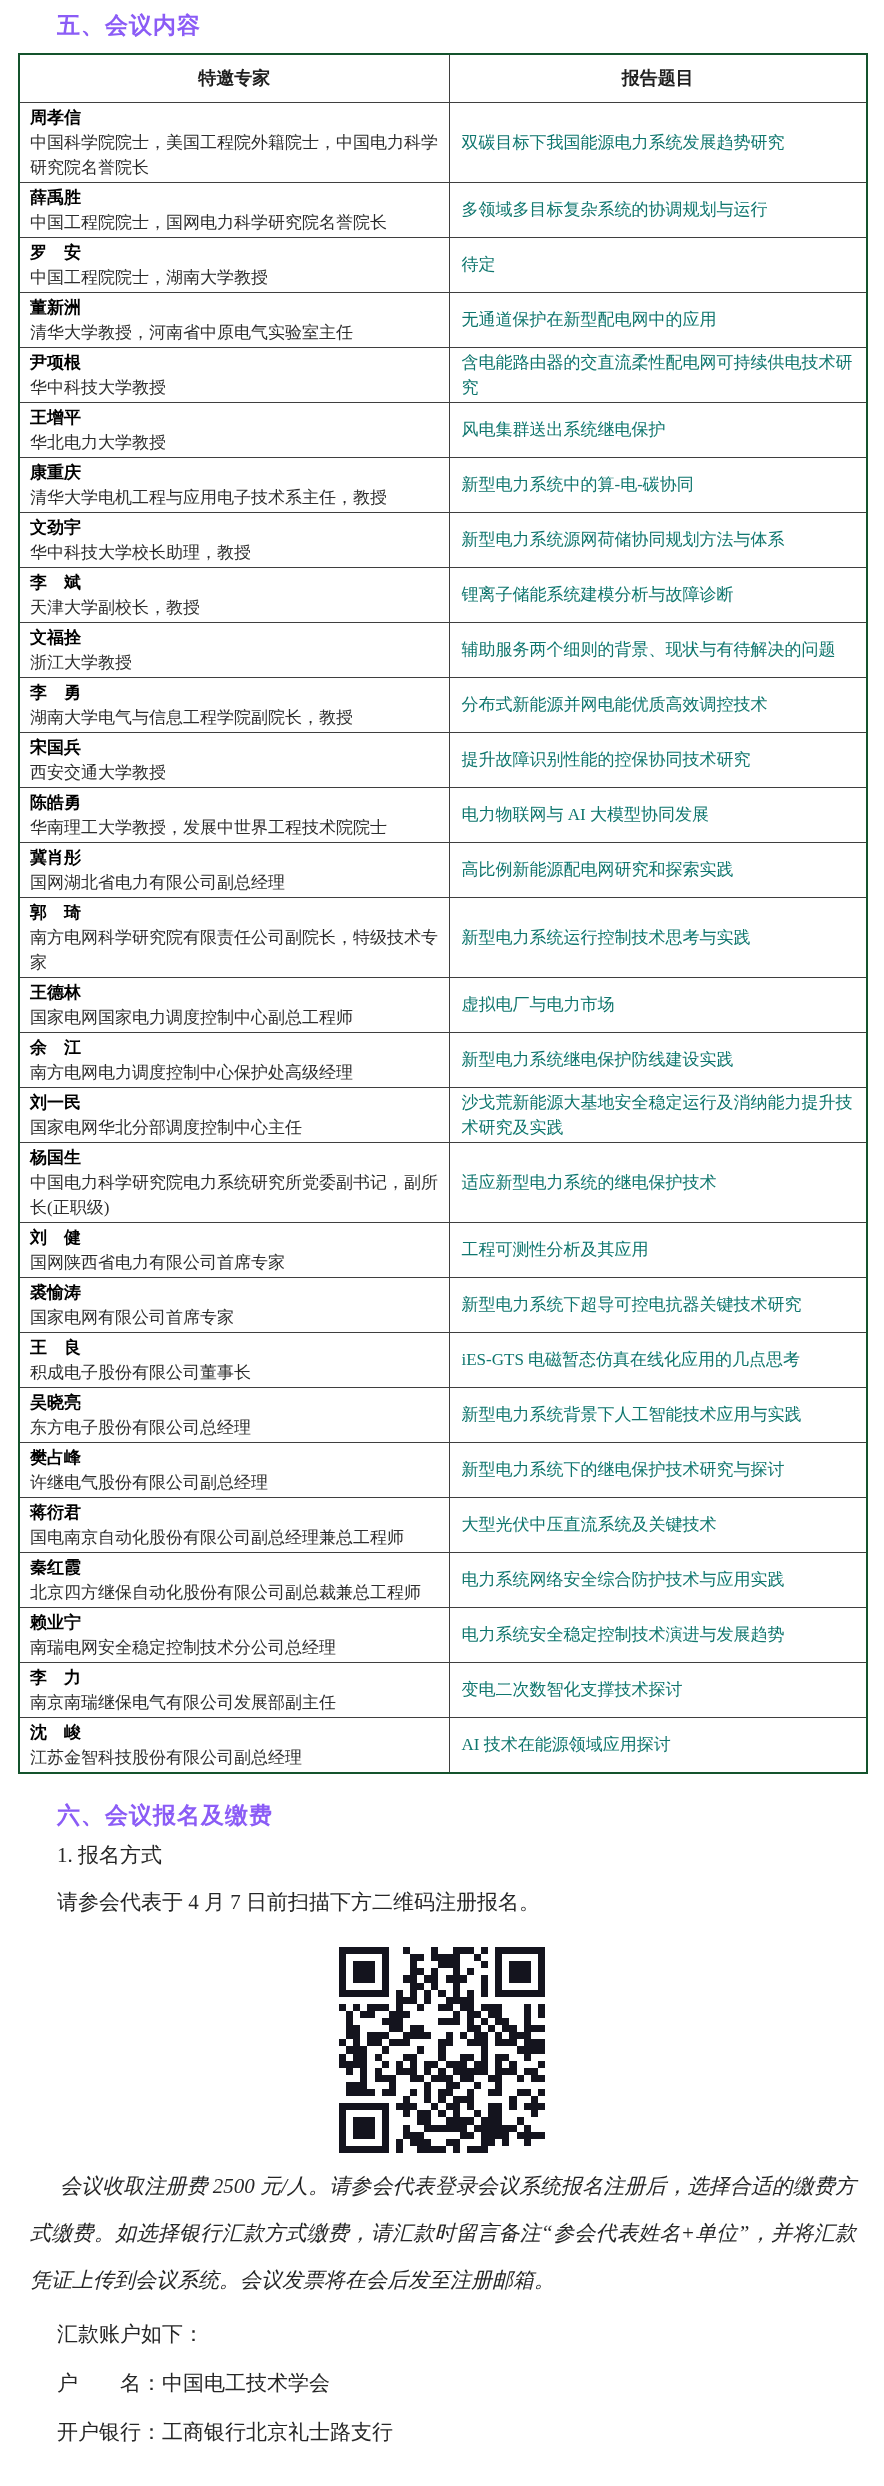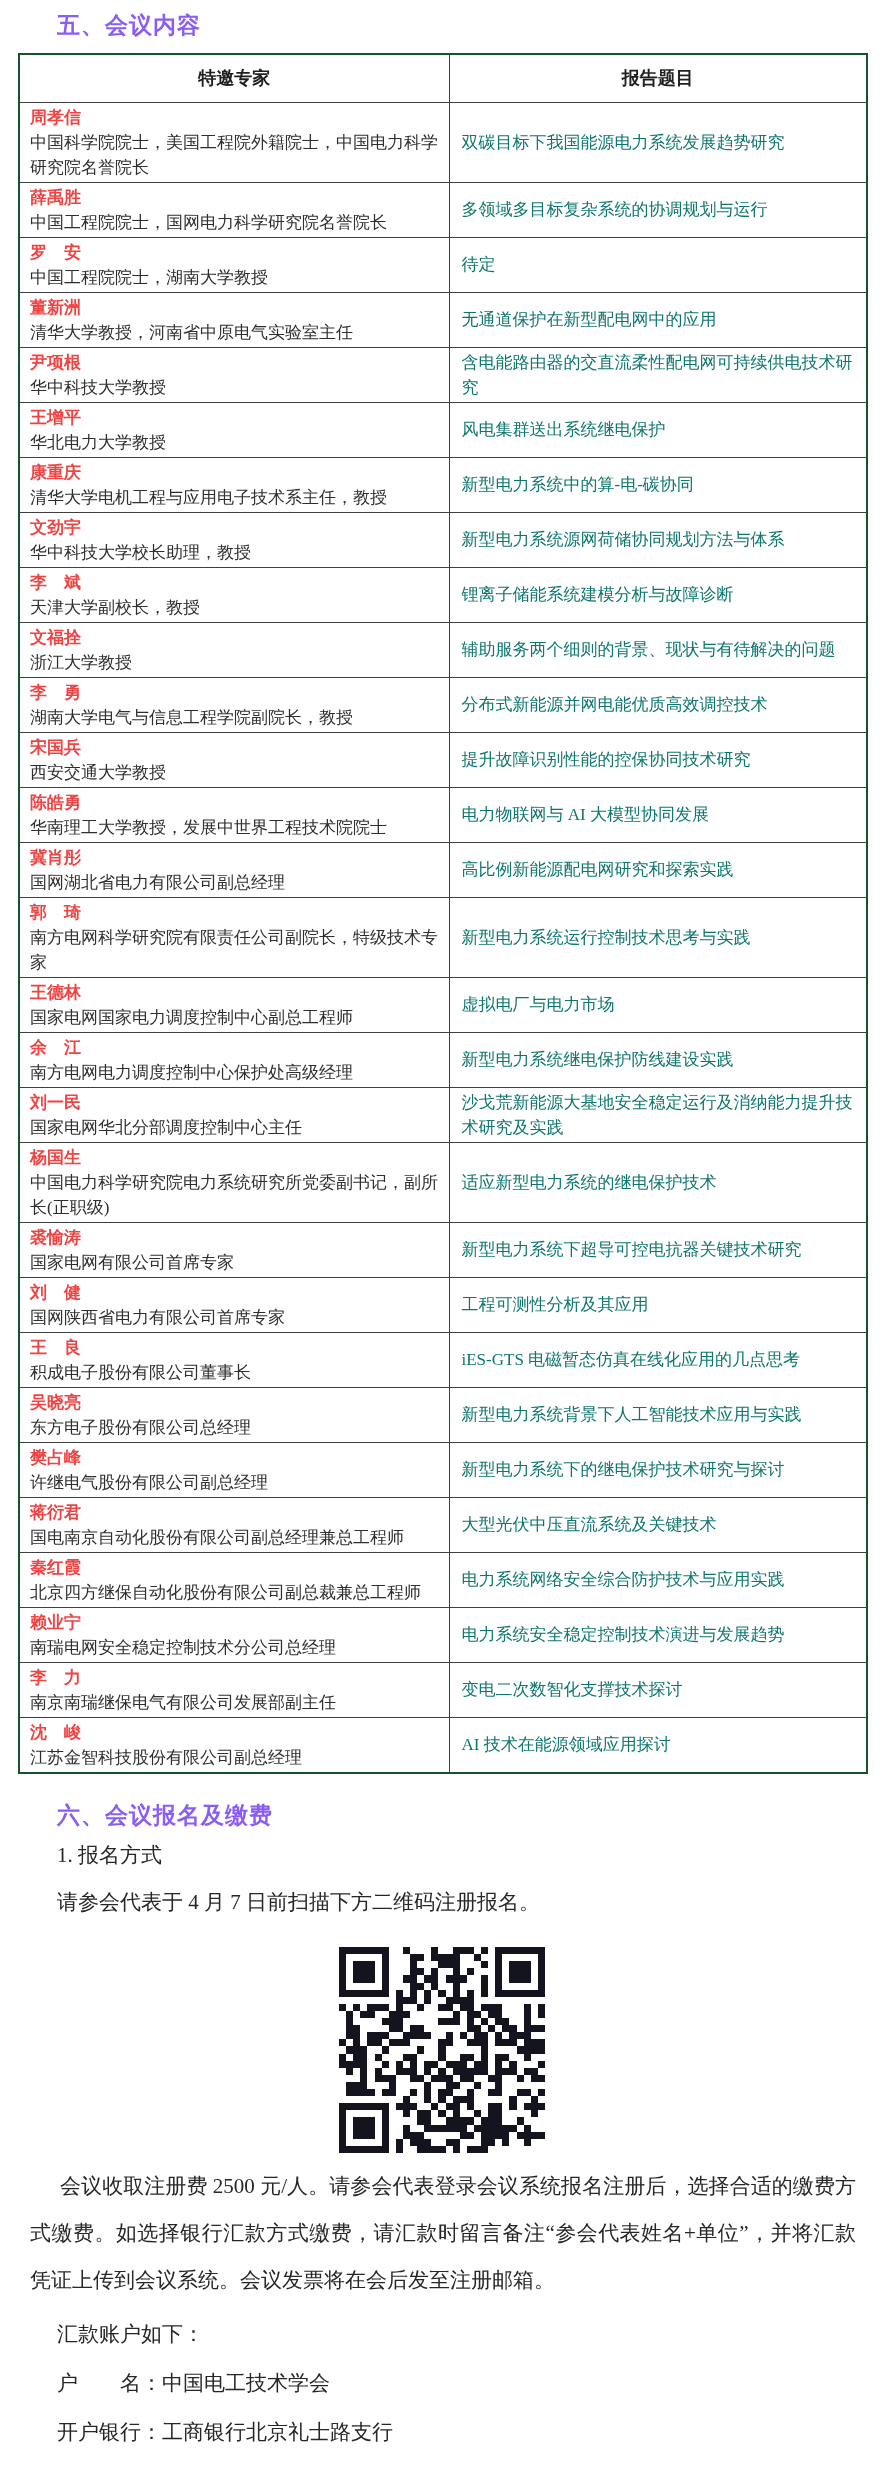--- a/index.html
+++ b/index.html
@@ -55,21 +55,21 @@
     text-align: center;
     color: #1f1f1f;
   }
   td.expert-cell {
     padding: 2px 8px 2px 10px;
     font-size: 17px;
     line-height: 25px;
   }
   .expert-name {
     font-weight: bold;
-    color: #ef4444;
+    color: #000000;
   }
   .expert-affiliation {
     color: #2e2e2e;
   }
   td.topic-cell {
     padding: 2px 8px 2px 12px;
     font-size: 17px;
     line-height: 25px;
     color: #0f766e;
   }
@@ -85,20 +85,21 @@
     margin: 0;
     padding: 0 0 0 57px;
     line-height: 46px;
   }
   .body-paragraph {
     font-size: 21px;
     line-height: 47px;
     margin: 0 28px 0 30px;
     text-indent: 30px;
     text-align: justify;
+    font-style: italic;
   }
   .qr-wrap {
     width: 206px;
     margin: 22px auto 10px auto;
   }
   .qr-wrap svg { display: block; }
   .account-block { margin-top: 6px; }
   .account-line {
     font-size: 21px;
     margin: 0;
@@ -272,32 +273,32 @@
     <tr>
       <td class="expert-cell">
         <div class="expert-name">杨国生</div>
         <div class="expert-affiliation">中国电力科学研究院电力系统研究所党委副书记，副所长(正职级)</div>
       </td>
       <td class="topic-cell">适应新型电力系统的继电保护技术</td>
     </tr>
 
     <tr>
       <td class="expert-cell">
+        <div class="expert-name">刘　健</div>
+        <div class="expert-affiliation">国网陕西省电力有限公司首席专家</div>
+      </td>
+      <td class="topic-cell">工程可测性分析及其应用</td>
+    </tr>
+
+    <tr>
+      <td class="expert-cell">
         <div class="expert-name">裘愉涛</div>
         <div class="expert-affiliation">国家电网有限公司首席专家</div>
       </td>
       <td class="topic-cell">新型电力系统下超导可控电抗器关键技术研究</td>
-    </tr>
-
-    <tr>
-      <td class="expert-cell">
-        <div class="expert-name">刘　健</div>
-        <div class="expert-affiliation">国网陕西省电力有限公司首席专家</div>
-      </td>
-      <td class="topic-cell">工程可测性分析及其应用</td>
     </tr>
 
     <tr>
       <td class="expert-cell">
         <div class="expert-name">王　良</div>
         <div class="expert-affiliation">积成电子股份有限公司董事长</div>
       </td>
       <td class="topic-cell">iES-GTS 电磁暂态仿真在线化应用的几点思考</td>
     </tr>
 

